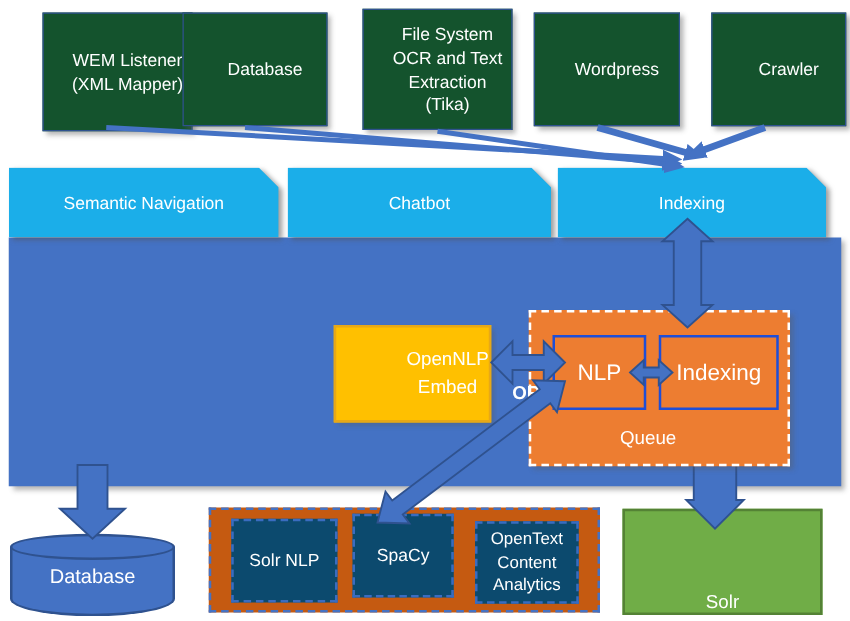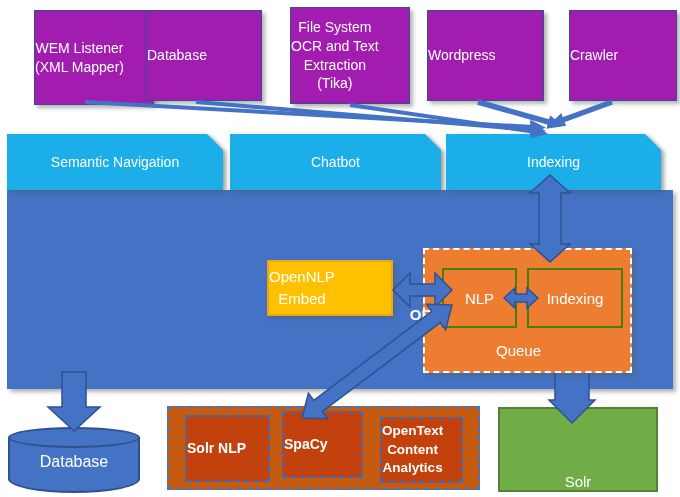--- a/index.html
+++ b/index.html
@@ -5,24 +5,25 @@
   html,body{margin:0;padding:0;background:#fff;}
   #canvas{
     position:relative;width:680px;height:497px;background:#ffffff;overflow:hidden;
     font-family:"Liberation Sans",sans-serif;color:#ffffff;
   }
   .abs{position:absolute;box-sizing:border-box;}
   .label{white-space:pre-line;text-align:center;}
 
   
   .src{
-    background:#a21caf;border:1.5px solid #2F528F;
-    display:flex;align-items:center;justify-content:flex-start;
+    background:#14532d;border:1.5px solid #2F528F;
+    display:flex;align-items:center;justify-content:center;
     font-size:14px;line-height:1.35;
     box-shadow:3px 3px 4px rgba(90,90,90,.45);
+    padding-left:16px;
   }
 
   
   .band{
     left:7px;top:190px;width:666px;height:199px;
     background:#4472C4;box-shadow:3px 3px 4px rgba(90,90,90,.45);
   }
 
   
   .tabwrap{filter:drop-shadow(3px 2px 2px rgba(80,80,80,.55));}
@@ -33,44 +34,44 @@
     font-size:14px;
   }
 
   
   .queue{
     left:423px;top:248px;width:209px;height:125px;
     background:#ED7D31;border:2px dashed #ffffff;
     box-shadow:3px 3px 4px rgba(90,90,90,.4);
   }
   .qbox{
-    background:#ED7D31;border:2px solid #4d7c0f;
-    display:flex;align-items:center;justify-content:center;font-size:15px;
+    background:#ED7D31;border:2px solid #1d4ed8;
+    display:flex;align-items:center;justify-content:center;font-size:18px;
   }
   .queue-label{left:448px;top:342px;font-size:15px;margin-left:48px;}
 
   
   .opennlp{
-    left:267px;top:260px;width:126px;height:56px;
+    left:267px;top:260px;width:126px;height:78px;
     background:#FFC000;border:2px solid #E7A817;
-    display:flex;align-items:center;justify-content:flex-start;
+    display:flex;align-items:center;justify-content:flex-end;
     font-size:15px;line-height:1.45;
     box-shadow:3px 3px 4px rgba(90,90,90,.4);
   }
   .or-label{left:405px;top:306px;width:32px;font-size:15px;font-weight:bold;text-align:center;}
 
   
   .brown{
     left:167px;top:406px;width:313px;height:84px;
     background:#C55A11;border:2px dashed #4472C4;
   }
   .brown-inner{
-    background:#c2410c;border:2px dashed #3A6CC0;
-    display:flex;align-items:center;justify-content:flex-start;
-    font-size:14px;line-height:1.4;font-weight:bold;
+    background:#0c4a6e;border:2px dashed #3A6CC0;
+    display:flex;align-items:center;justify-content:center;
+    font-size:14px;line-height:1.4;
   }
 
   
   .solr{
     left:498px;top:407px;width:160px;height:85px;
     background:#70AD47;border:2px solid #548235;
     display:flex;align-items:flex-end;justify-content:center;font-size:15px;
   }
 
   

